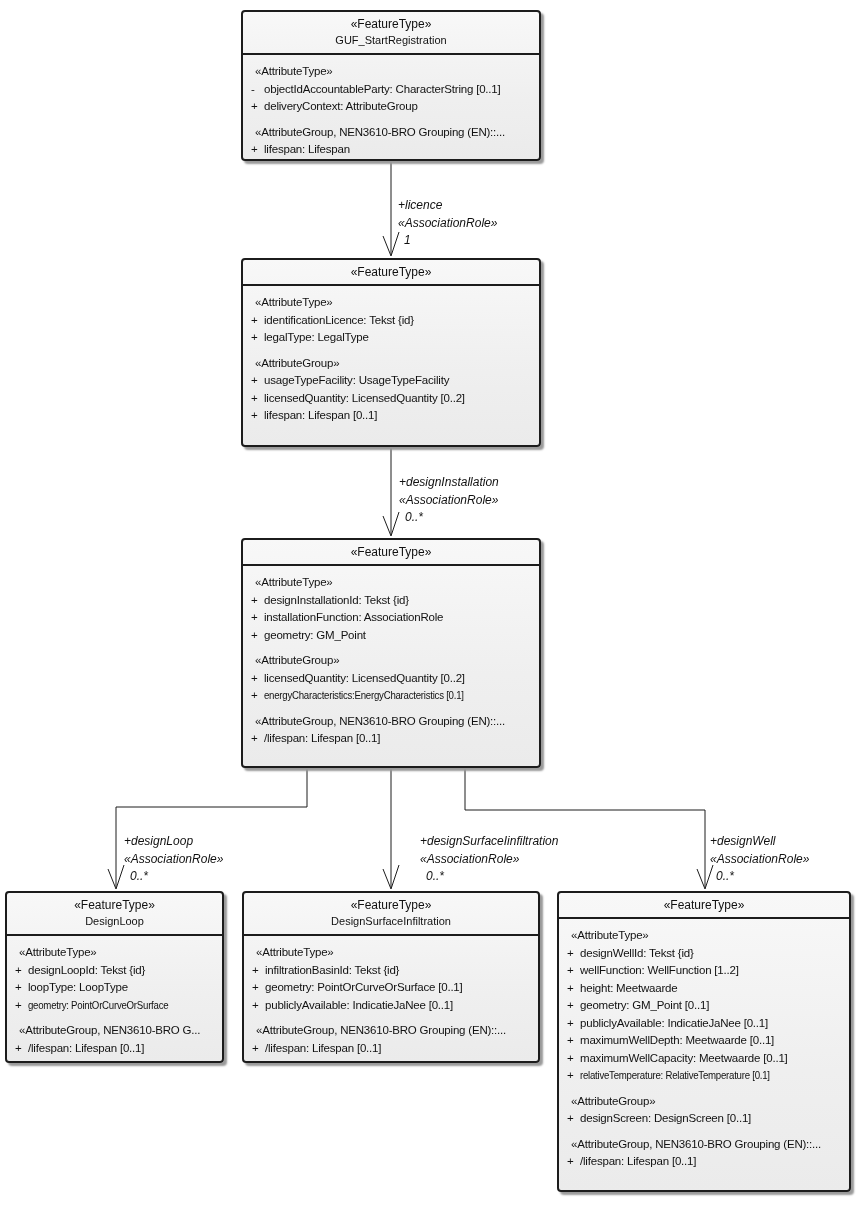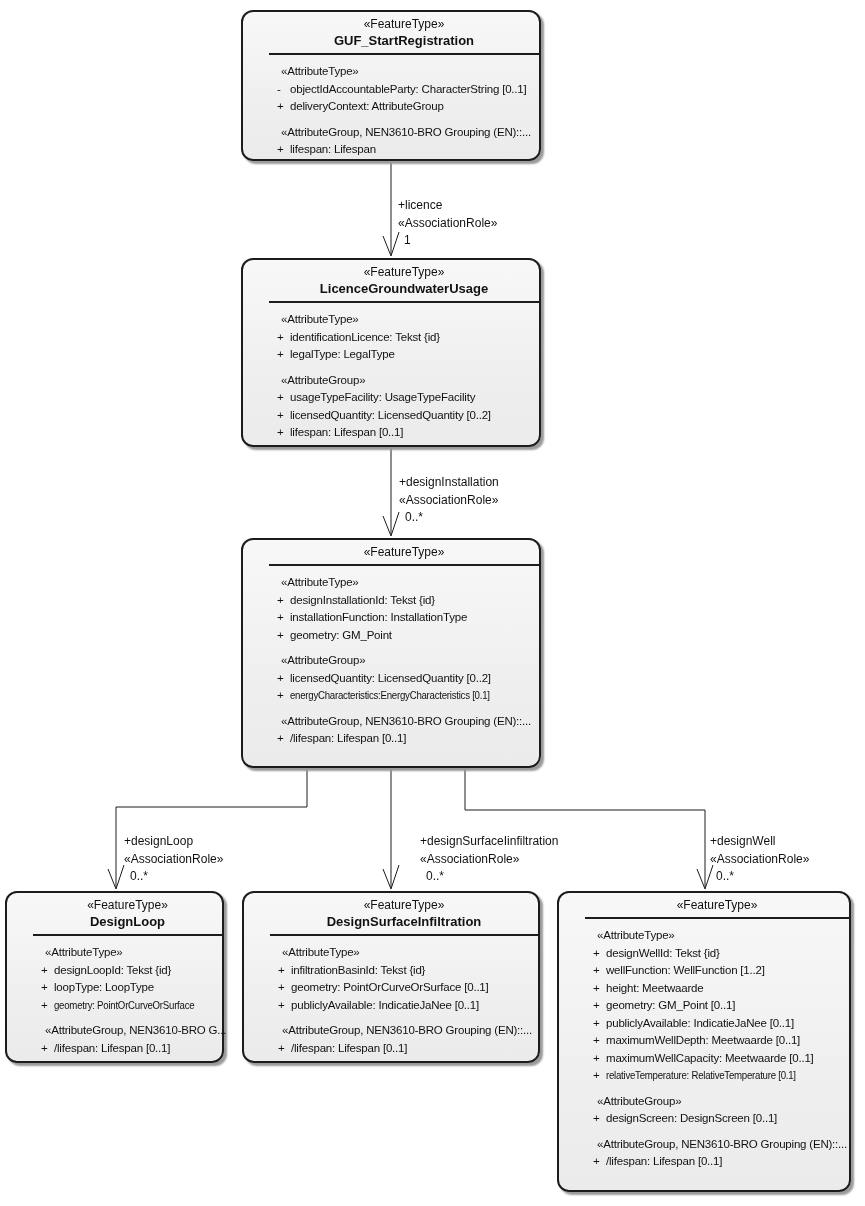--- a/index.html
+++ b/index.html
@@ -19,38 +19,37 @@
   svg.connectors {
     position: absolute;
     left: 0; top: 0;
     width: 865px; height: 1206px;
     pointer-events: none;
   }
   .uml-box {
     position: absolute;
     background: linear-gradient(180deg, #f8f8f8 0%, #efefef 60%, #ebebeb 100%);
     border: 2px solid #1c1c1c;
-    border-radius: 12px;
+    border-radius: 4px;
     box-shadow: 3px 3px 2px #9a9a9a;
     box-sizing: border-box;
-    padding-left: 26px;
   }
   .box-header {
     border-bottom: 2px solid #1c1c1c;
     text-align: center;
     padding: 4px 2px 4px 2px;
   }
   .box-header .stereo-line {
     font-size: 12px;
     line-height: 16px;
     white-space: nowrap;
   }
   .box-header .name-line {
-    font-size: 13px;
-    font-weight: bold;
+    font-size: 11px;
+    font-weight: normal;
     line-height: 17px;
     white-space: nowrap;
   }
   .box-body {
     padding: 8px 4px 4px 0;
   }
   .row {
     display: flex;
     align-items: flex-end;
     font-size: 11.5px;
@@ -76,20 +75,21 @@
   .row .txt.cond {
     transform: scaleX(0.84);
     transform-origin: left center;
     letter-spacing: -0.3px;
   }
   .conn-label {
     position: absolute;
     font-size: 12px;
     line-height: 17.5px;
     white-space: nowrap;
+    font-style: italic;
   }
   .conn-label .mult {
     padding-left: 6px;
   }
 </style>
 </head>
 <body>
 
 <div id="canvas">
 
@@ -157,21 +157,20 @@
       <div class="row">
           <span class="pre">+</span>
           <span class="txt">lifespan: Lifespan</span>
         </div>
     </div>
   </div>
 
   <div class="uml-box" style="left:241px; top:258px; width:300px; height:189px;">
     <div class="box-header">
       <div class="stereo-line">«FeatureType»</div>
-      <div class="name-line">LicenceGroundwaterUsage</div>
     </div>
     <div class="box-body">
       <div class="row stereo">
           <span class="txt">«AttributeType»</span>
         </div>
       <div class="row">
           <span class="pre">+</span>
           <span class="txt">identificationLicence: Tekst {id}</span>
         </div>
       <div class="row">
@@ -203,21 +202,21 @@
     <div class="box-body">
       <div class="row stereo">
           <span class="txt">«AttributeType»</span>
         </div>
       <div class="row">
           <span class="pre">+</span>
           <span class="txt">designInstallationId: Tekst {id}</span>
         </div>
       <div class="row">
           <span class="pre">+</span>
-          <span class="txt">installationFunction: InstallationType</span>
+          <span class="txt">installationFunction: AssociationRole</span>
         </div>
       <div class="row">
           <span class="pre">+</span>
           <span class="txt">geometry: GM_Point</span>
         </div>
       <div class="row stereo">
           <span class="txt">«AttributeGroup»</span>
         </div>
       <div class="row">
           <span class="pre">+</span>

